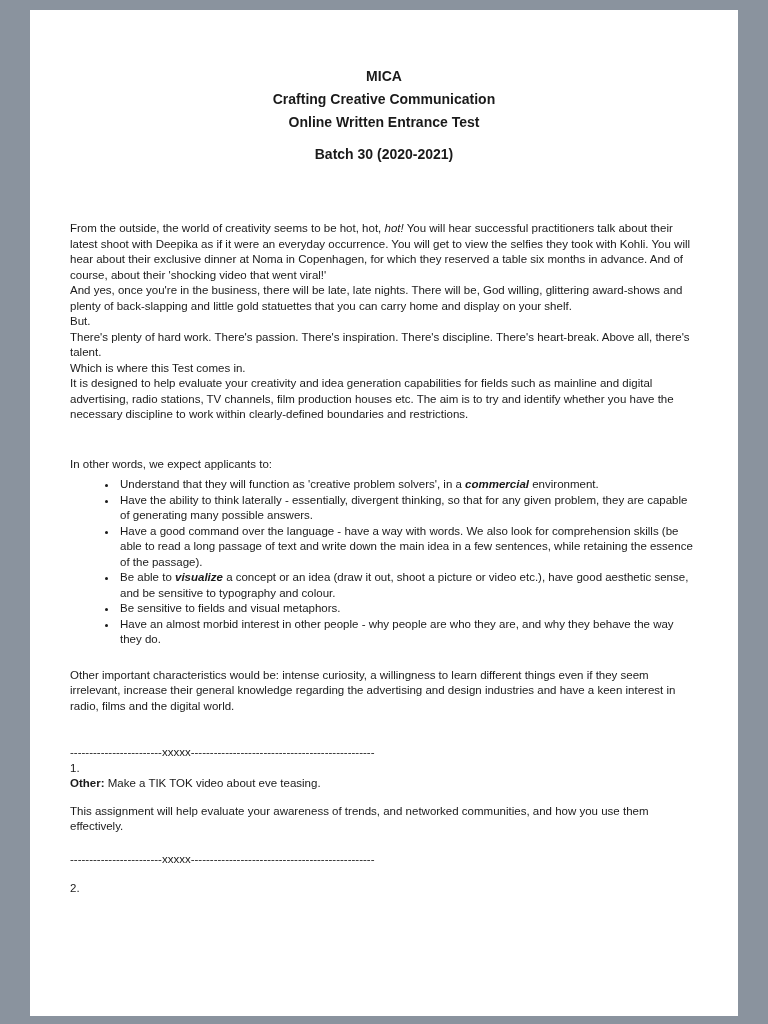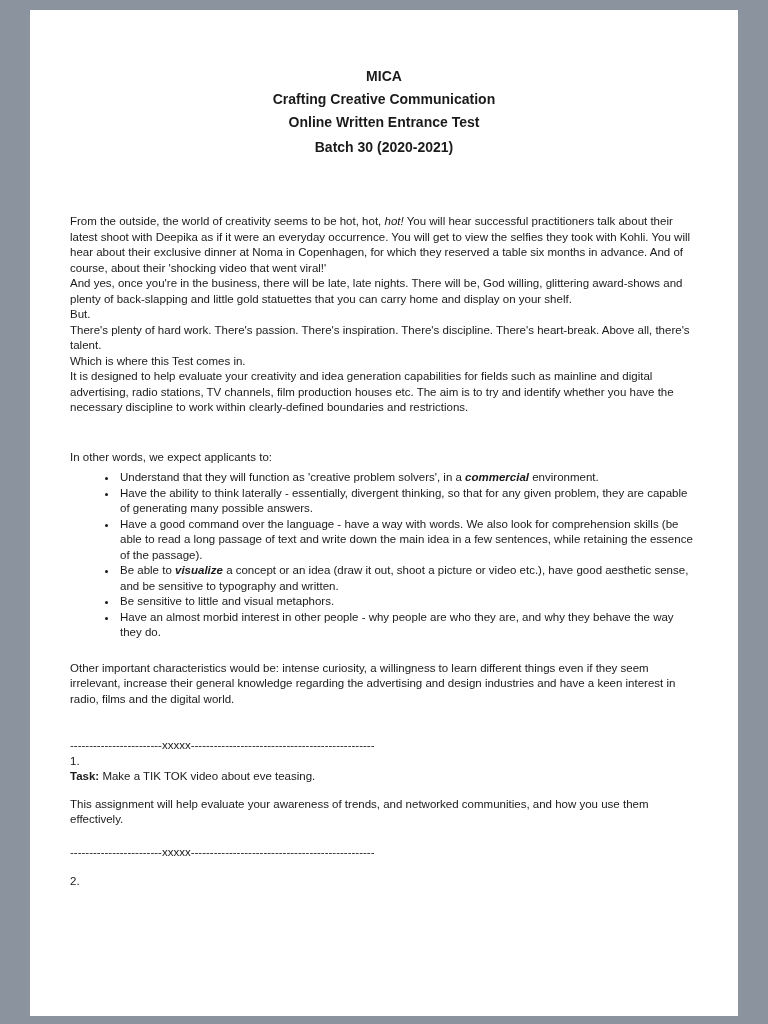--- a/index.html
+++ b/index.html
@@ -22,21 +22,21 @@
     padding: 55px 40px 0 40px;
     color: #1a1a1a;
     overflow: hidden;
   }
   .doc-header {
     text-align: center;
     font-weight: bold;
     font-size: 14px;
   }
   .h-line { line-height: 23px; }
-  .h-line.batch { margin-top: 2px; }
+  .h-line.batch { margin-top: 9px; }
   .body-text {
     margin-top: 55px;
     font-size: 11.5px;
     line-height: 15.5px;
   }
   .para { margin: 0; }
   .para.lead { margin-top: 34px; }
   .bullets {
     margin: 5px 0 17px 0;
     padding-left: 48px;
@@ -81,31 +81,31 @@
       <p class="para">There's plenty of hard work. There's passion. There's inspiration. There's discipline. There's heart-break. Above all, there's talent.</p>
       <p class="para">Which is where this Test comes in.</p>
       <p class="para">It is designed to help evaluate your creativity and idea generation capabilities for fields such as mainline and digital advertising, radio stations, TV channels, film production houses etc. The aim is to try and identify whether you have the necessary discipline to work within clearly-defined boundaries and restrictions.</p>
 
       <p class="para lead">In other words, we expect applicants to:</p>
 
       <ul class="bullets">
         <li><span>Understand that they will function as 'creative problem solvers', in a </span><strong class="bi">commercial</strong><span> environment.</span></li>
         <li><span>Have the ability to think laterally - essentially, divergent thinking, so that for any given problem, they are capable of generating many possible answers.</span><strong class="bi"></strong><span></span></li>
         <li><span>Have a good command over the language - have a way with words. We also look for comprehension skills (be able to read a long passage of text and write down the main idea in a few sentences, while retaining the essence of the passage).</span><strong class="bi"></strong><span></span></li>
-        <li><span>Be able to </span><strong class="bi">visualize</strong><span> a concept or an idea (draw it out, shoot a picture or video etc.), have good aesthetic sense, and be sensitive to typography and written.</span></li>
-        <li><span>Be sensitive to little and visual metaphors.</span><strong class="bi"></strong><span></span></li>
+        <li><span>Be able to </span><strong class="bi">visualize</strong><span> a concept or an idea (draw it out, shoot a picture or video etc.), have good aesthetic sense, and be sensitive to typography and colour.</span></li>
+        <li><span>Be sensitive to fields and visual metaphors.</span><strong class="bi"></strong><span></span></li>
         <li><span>Have an almost morbid interest in other people - why people are who they are, and why they behave the way they do.</span><strong class="bi"></strong><span></span></li>
       </ul>
 
       <p class="para closing">Other important characteristics would be: intense curiosity, a willingness to learn different things even if they seem irrelevant, increase their general knowledge regarding the advertising and design industries and have a keen interest in radio, films and the digital world.</p>
 
       <div class="divider">------------------------xxxxx------------------------------------------------</div>
 
       <div class="q-number">1.</div>
-      <p class="para task-line"><strong>Task:</strong><span> Make a TIK TOK video about eve teasing.</span></p>
+      <p class="para task-line"><strong>Other:</strong><span> Make a TIK TOK video about eve teasing.</span></p>
 
       <p class="para note">This assignment will help evaluate your awareness of trends, and networked communities, and how you use them effectively.</p>
 
       <div class="divider second">------------------------xxxxx------------------------------------------------</div>
 
       <div class="q-number last">2.</div>
 
     </section>
   </div>
 </div>

